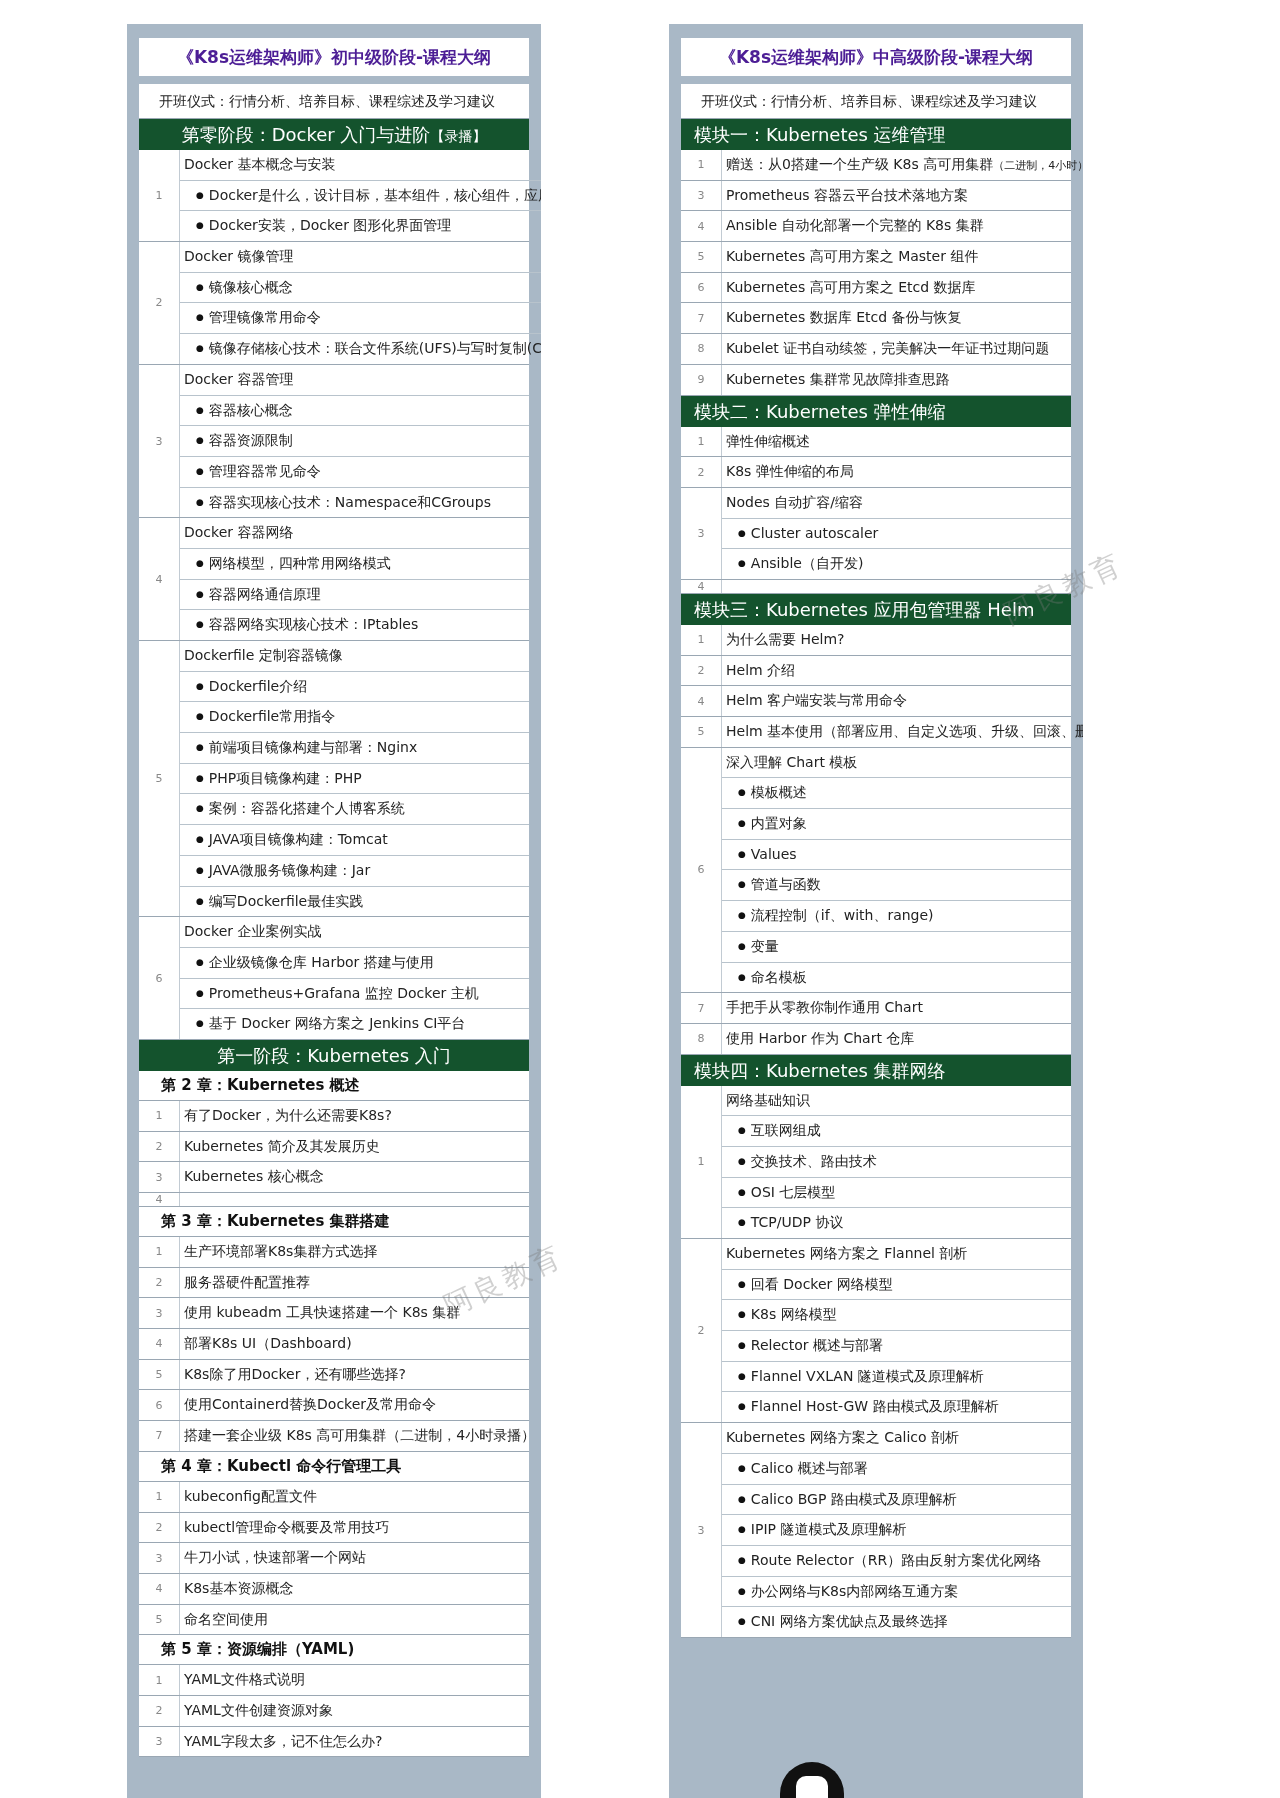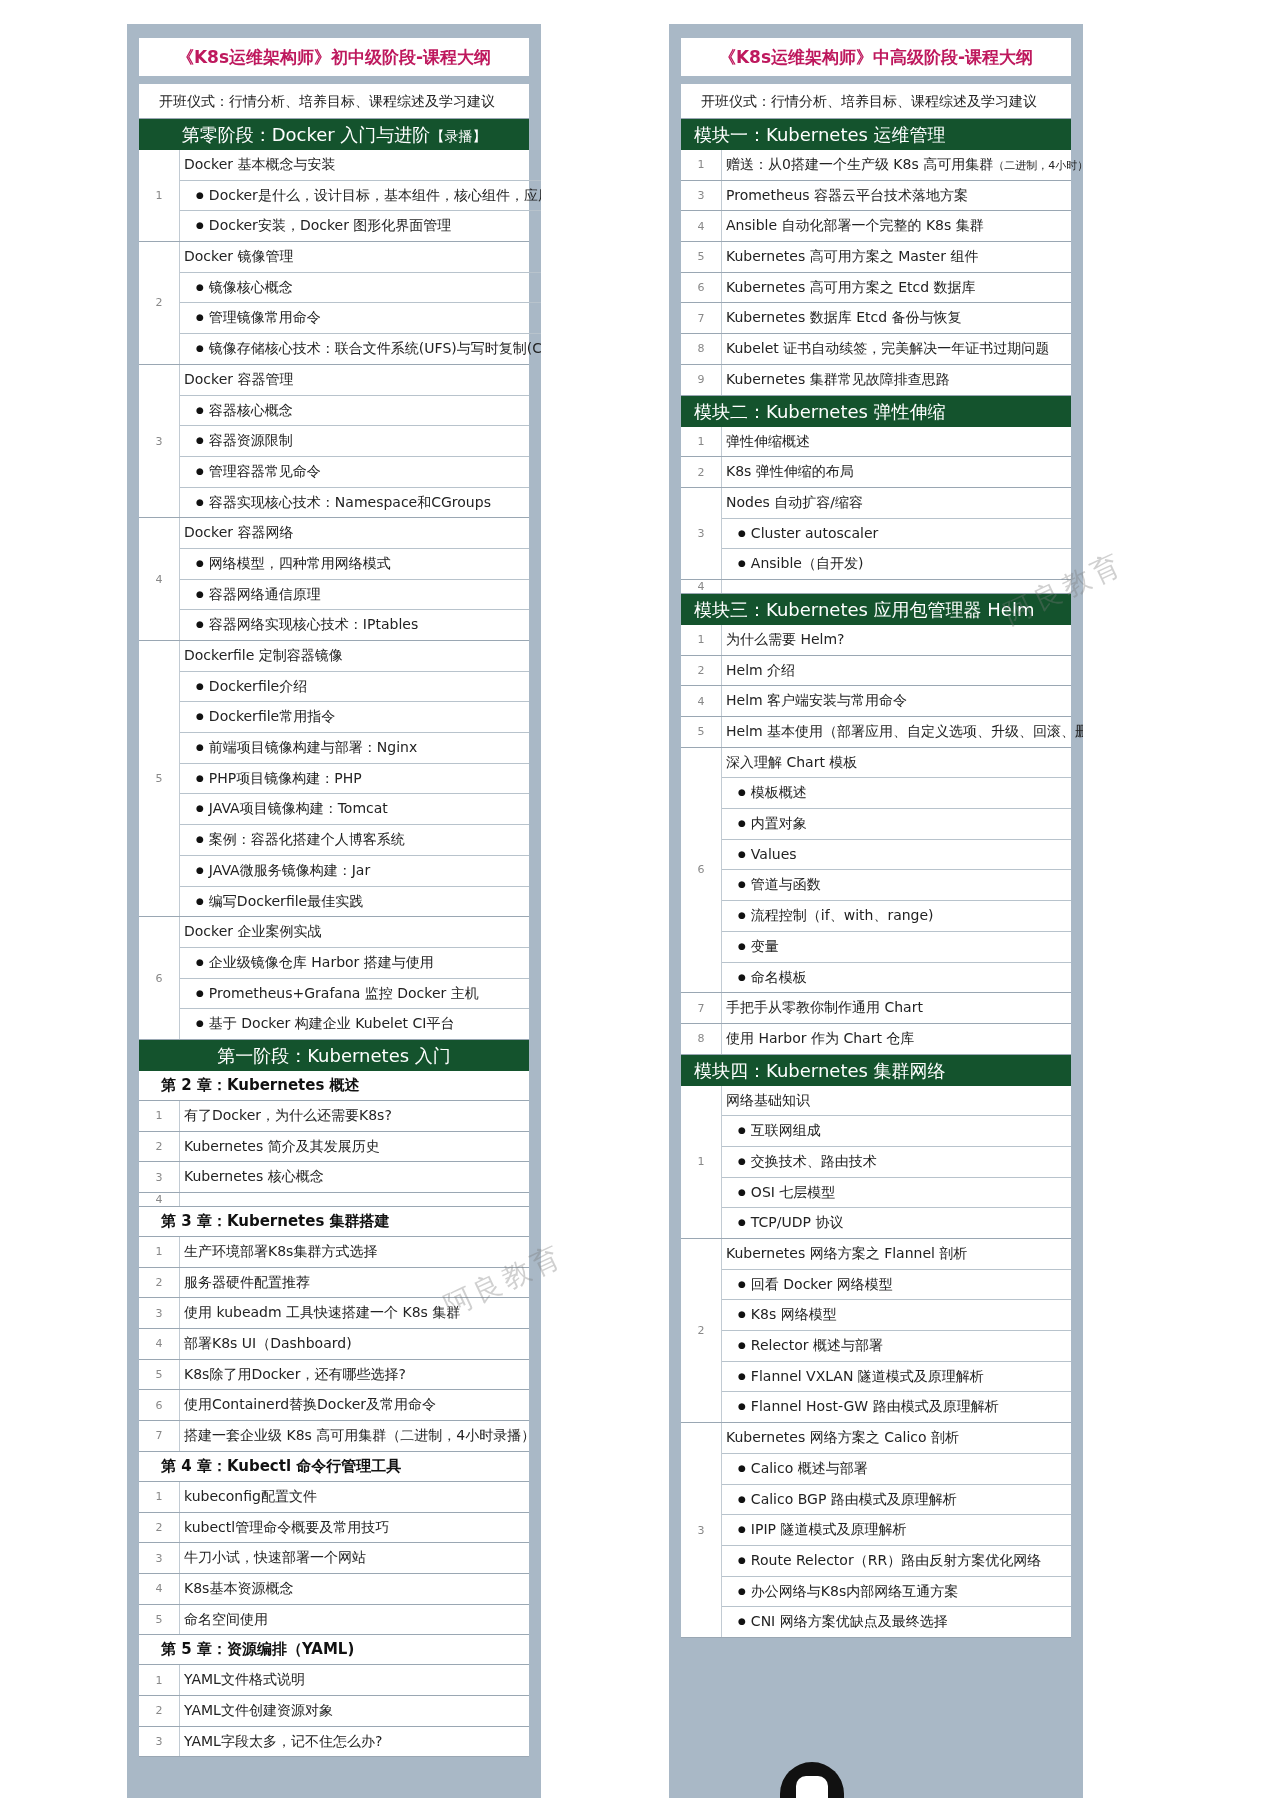--- a/index.html
+++ b/index.html
@@ -1,20 +1,20 @@
 <!DOCTYPE html>
 <html><head>
 <meta charset="utf-8">
 <style>
   html,body{margin:0;padding:0;background:#ffffff;}
   body{width:1280px;height:1798px;position:relative;overflow:hidden;font-family:"DejaVu Sans","Liberation Sans",sans-serif;color:#222;}
   .panel{position:absolute;top:24px;width:414px;background:#a9b8c6;padding:14px 12px 0 12px;box-sizing:border-box;height:1790px;overflow:hidden;}
   .panel.left{left:127px;}
   .panel.right{left:669px;}
-  .title{background:#fff;height:38px;line-height:38px;text-align:center;font-size:17px;font-weight:bold;color:#be185d;margin-bottom:8px;}
+  .title{background:#fff;height:38px;line-height:38px;text-align:center;font-size:17px;font-weight:bold;color:#4c1d95;margin-bottom:8px;}
   .sheet{background:#fff;}
   .intro{height:34px;line-height:34px;padding-left:20px;font-size:14px;color:#222;border-bottom:1px solid #9aa7b3;}
   .stage{background:#14532d;color:#fff;height:31px;line-height:31px;font-size:18px;text-align:center;}
   .stage.mod{text-align:left;padding-left:13px;}
   .stage .small{font-size:14px;}
   .chapter{height:29px;line-height:29px;padding-left:22px;font-size:15px;font-weight:bold;color:#111;border-bottom:1px solid #9aa7b3;}
   .grp{display:flex;border-bottom:1px solid #9aa7b3;}
   .num{width:40px;flex:none;display:flex;align-items:center;justify-content:center;font-size:11px;color:#888;border-right:1px solid #c2cbd3;}
   .items{flex:1;}
   .row{height:29.7px;line-height:29.7px;font-size:14px;color:#222;padding-left:4px;border-bottom:1px solid #b8c3cc;white-space:nowrap;overflow:hidden;}
@@ -72,33 +72,33 @@
           </div>
         </div>
         <div class="grp">
           <div class="num">5</div>
           <div class="items">
             <div class="row">Dockerfile 定制容器镜像</div>
             <div class="row sub">Dockerfile介绍</div>
             <div class="row sub">Dockerfile常用指令</div>
             <div class="row sub">前端项目镜像构建与部署：Nginx</div>
             <div class="row sub">PHP项目镜像构建：PHP</div>
+            <div class="row sub">案例：容器化搭建个人博客系统</div>
             <div class="row sub">JAVA项目镜像构建：Tomcat</div>
-            <div class="row sub">案例：容器化搭建个人博客系统</div>
             <div class="row sub">JAVA微服务镜像构建：Jar</div>
             <div class="row sub">编写Dockerfile最佳实践</div>
           </div>
         </div>
         <div class="grp">
           <div class="num">6</div>
           <div class="items">
             <div class="row">Docker 企业案例实战</div>
             <div class="row sub">企业级镜像仓库 Harbor 搭建与使用</div>
             <div class="row sub">Prometheus+Grafana 监控 Docker 主机</div>
-            <div class="row sub">基于 Docker 构建企业 Kubelet CI平台</div>
+            <div class="row sub">基于 Docker 网络方案之 Jenkins CI平台</div>
           </div>
         </div>
         <div class="stage"><span>第一阶段：Kubernetes 入门</span></div>
         <div class="chapter">第 2 章：Kubernetes 概述</div>
         <div class="grp">
           <div class="num">1</div>
           <div class="items">
             <div class="row"><span>有了Docker，为什么还需要K8s?</span></div>
           </div>
         </div>

